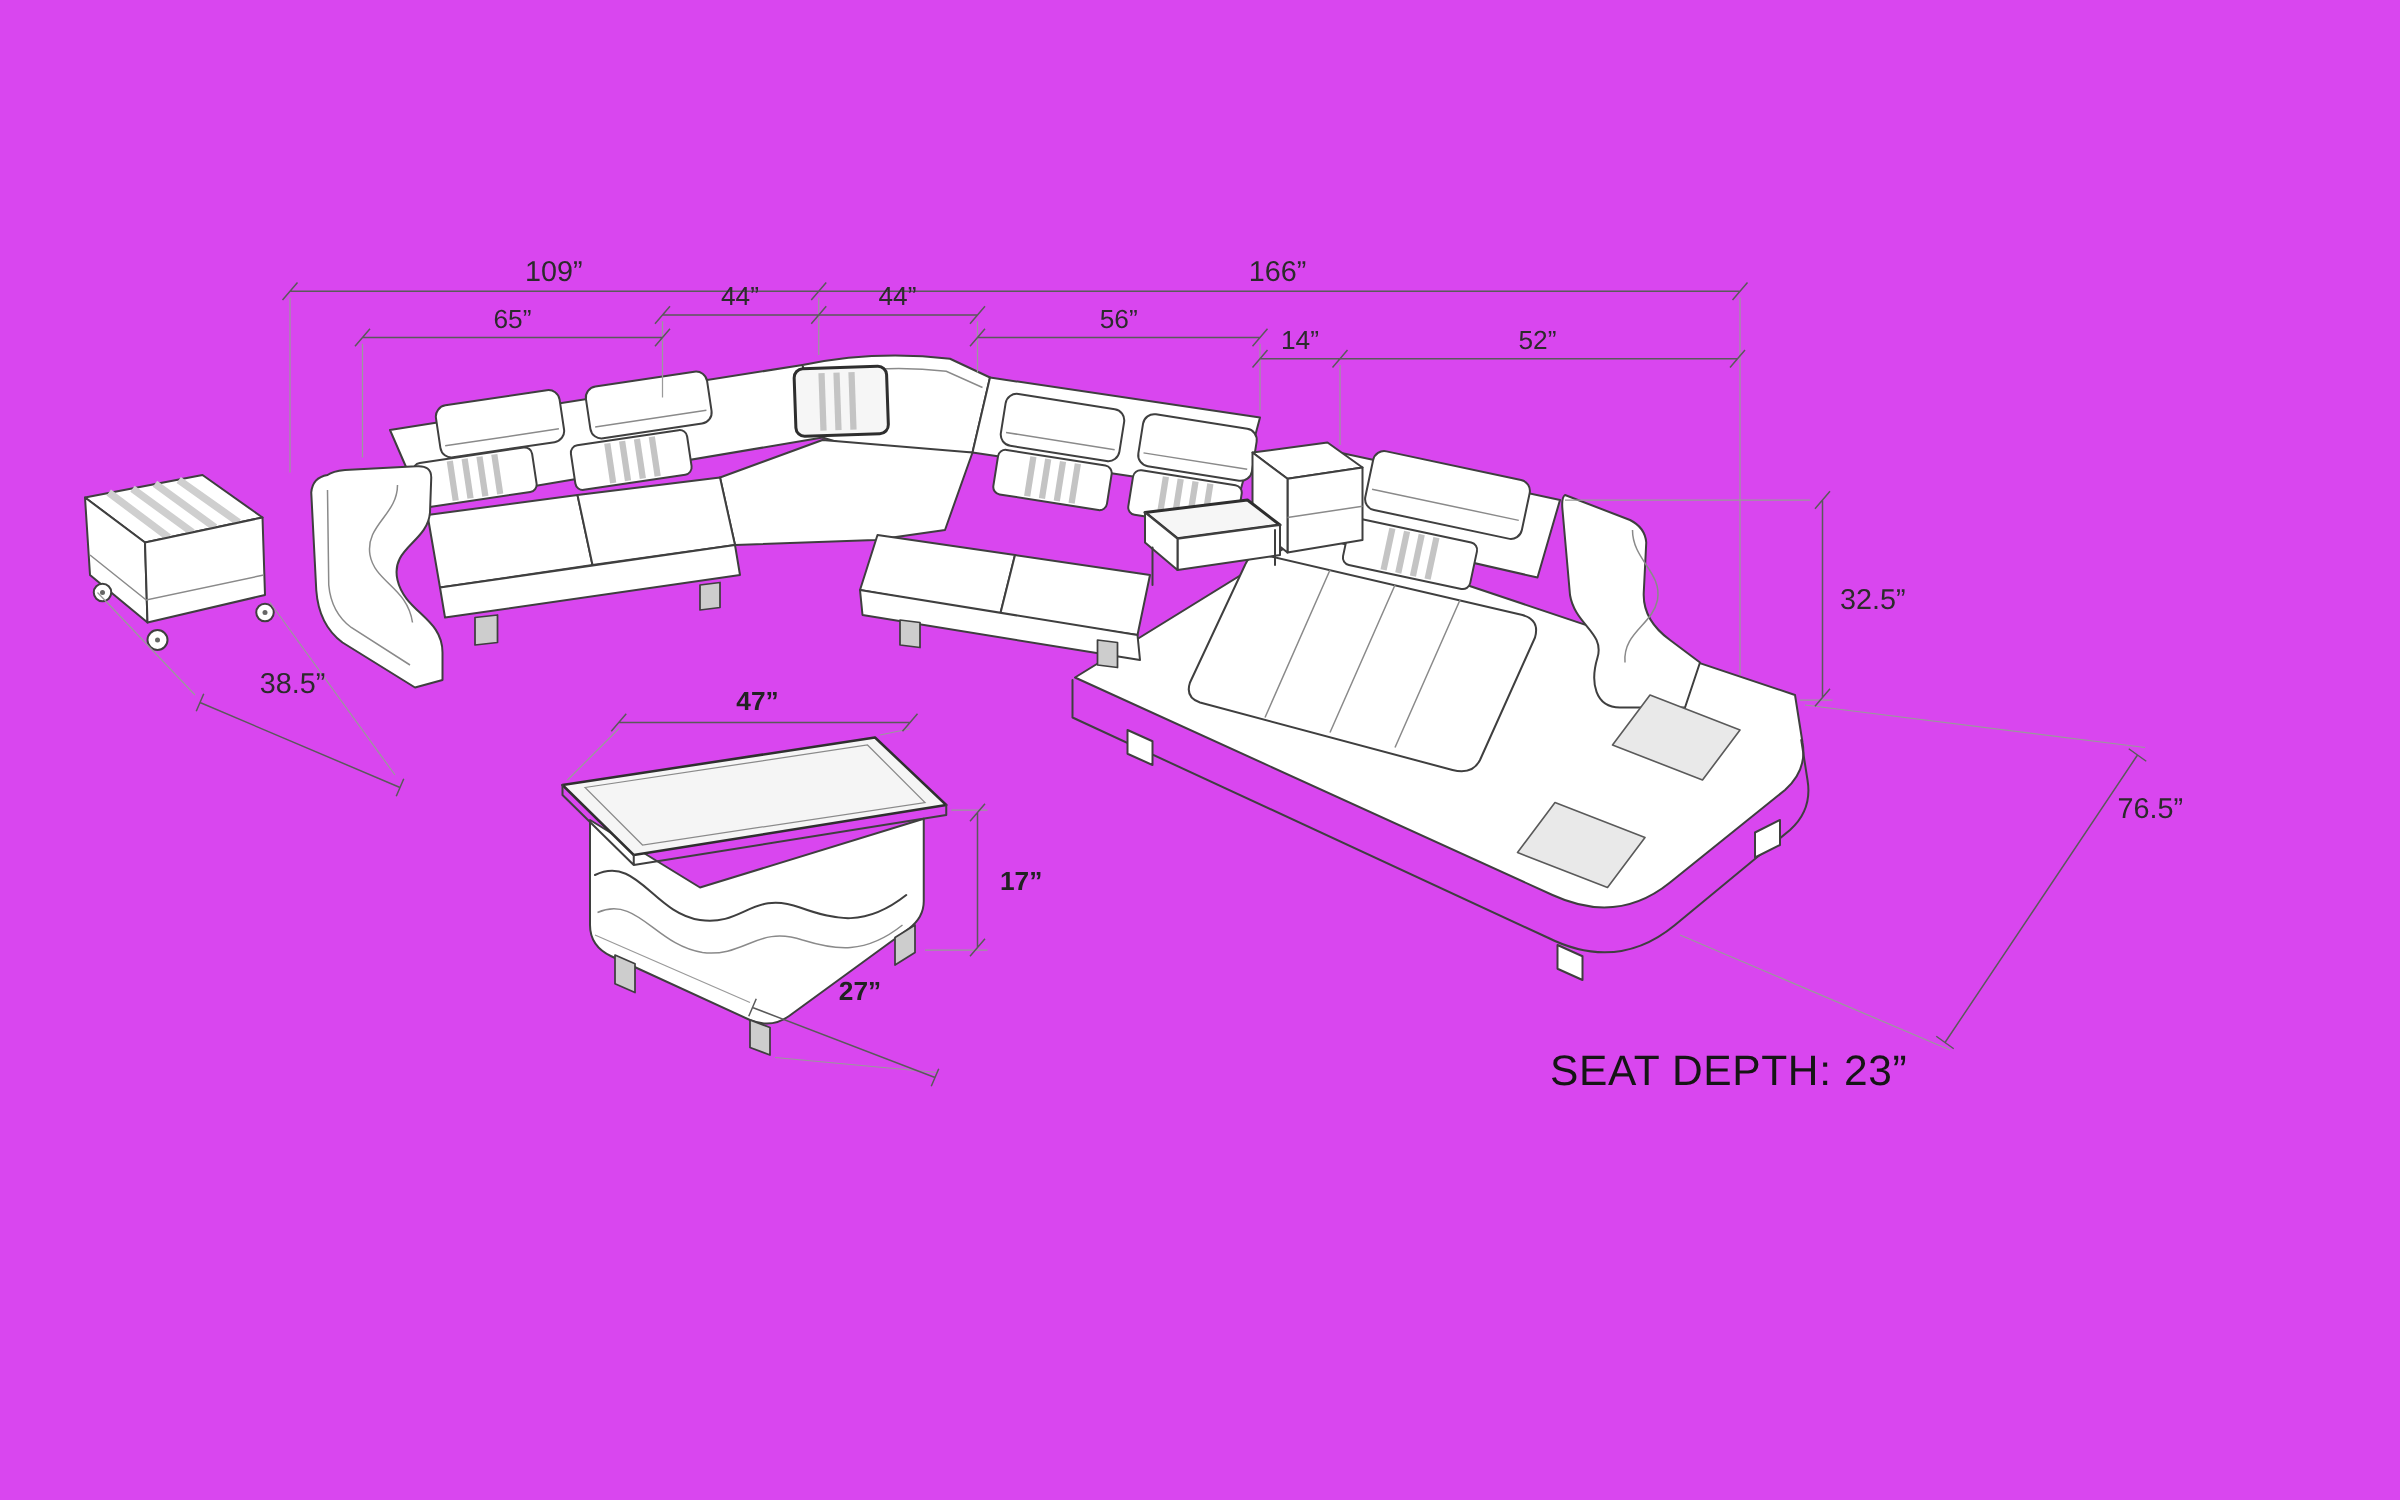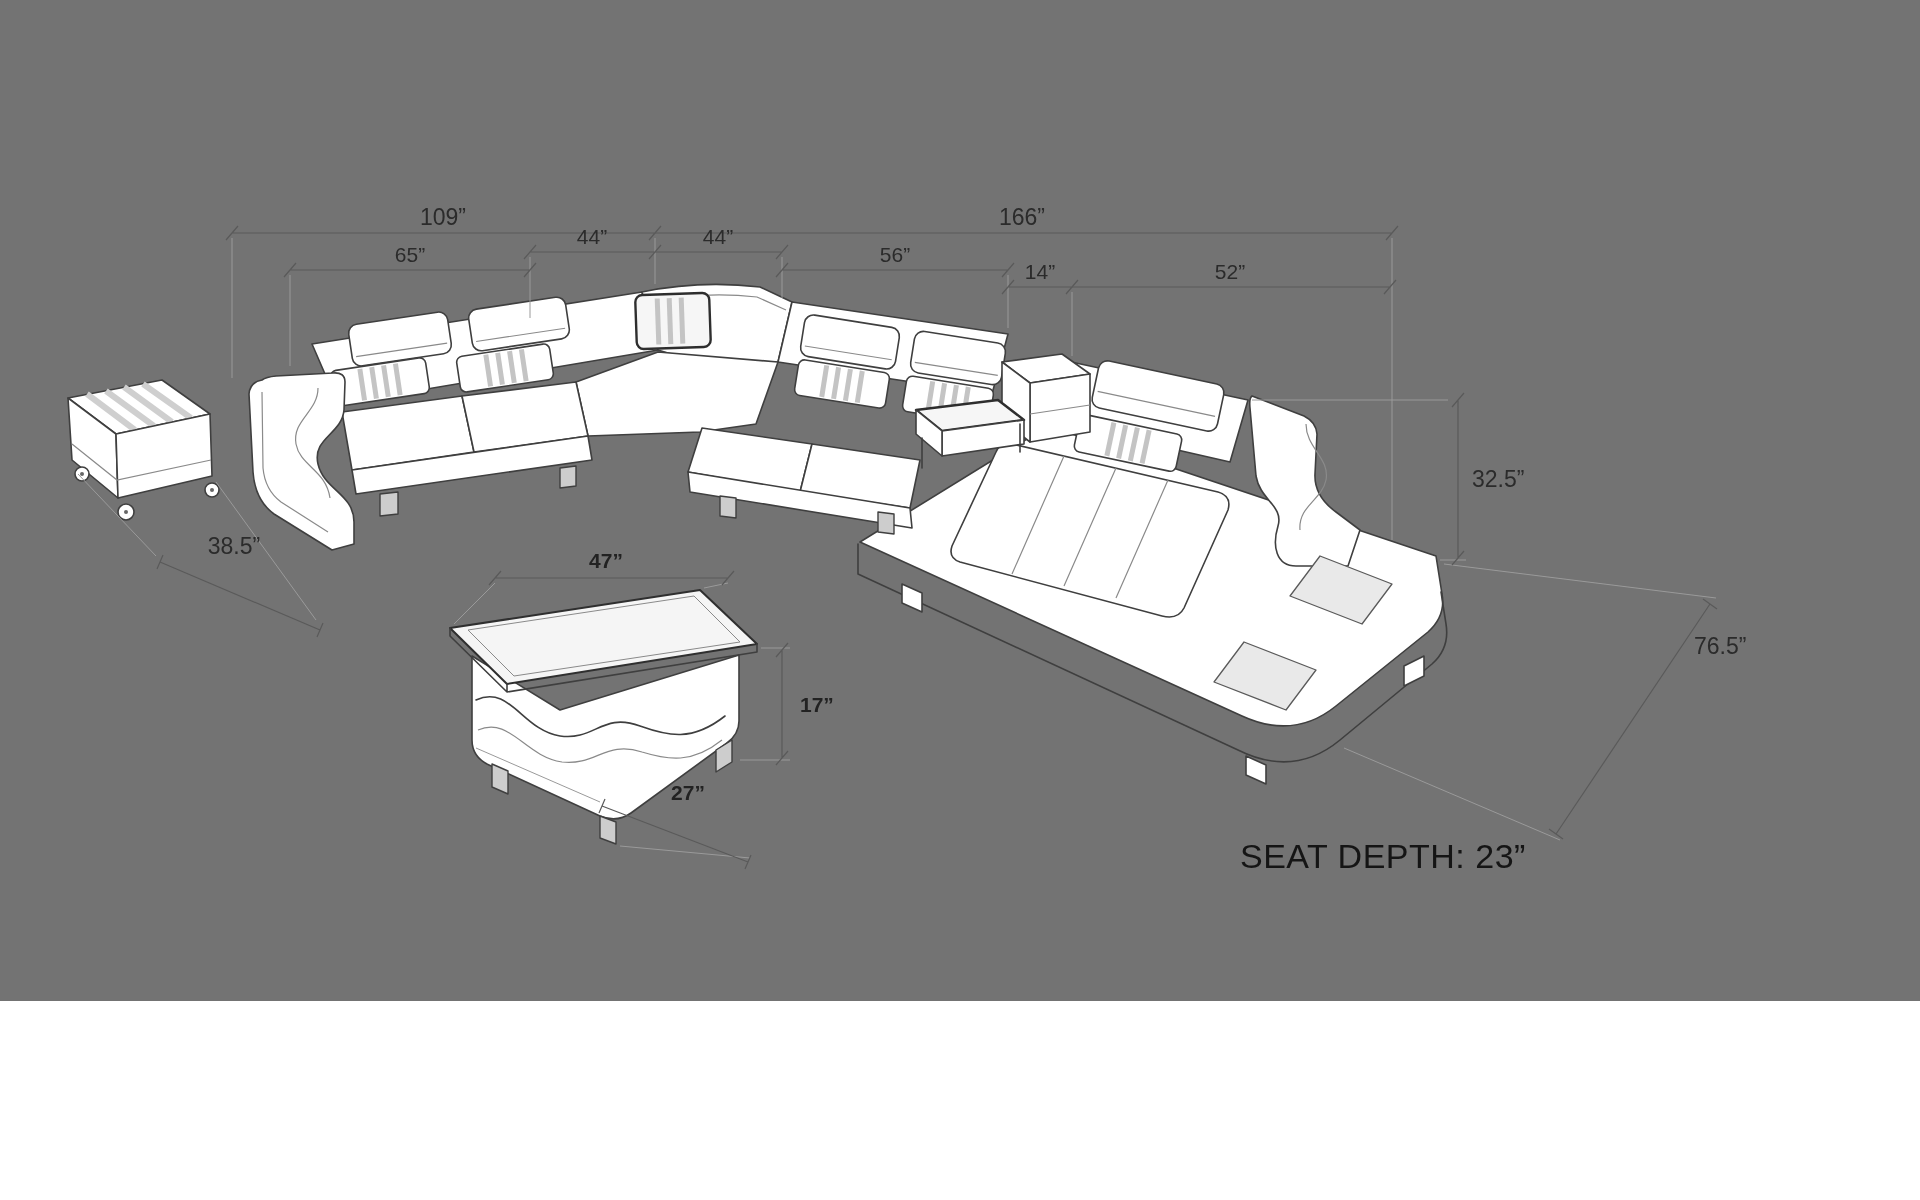--- a/index.html
+++ b/index.html
@@ -1,19 +1,19 @@
 <!DOCTYPE html>
 <html><head>
 <meta charset="utf-8">
 <style>
   html,body{margin:0;padding:0;background:#ffffff;}
   .stage{
     position:relative;
-    width:1920px;height:1001px;
-    background:#737373;
+    width:1920px;height:1200px;
+    background:#d946ef;
     font-family:"Liberation Sans", sans-serif;
     overflow:hidden;
     text-align:right;
   }
   svg{position:absolute;left:0;top:0;}
   .dim-label{
     font-family:"Liberation Sans", sans-serif;
     font-size:21px;fill:#2b2b2b;
   }
   .dim-label-lg{

